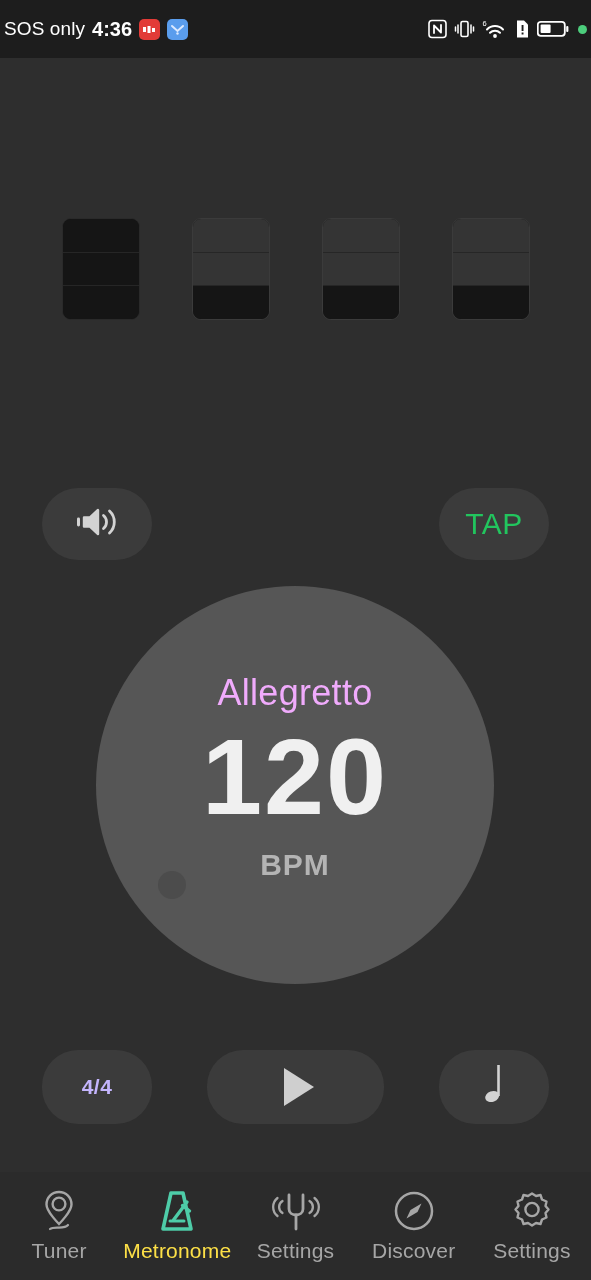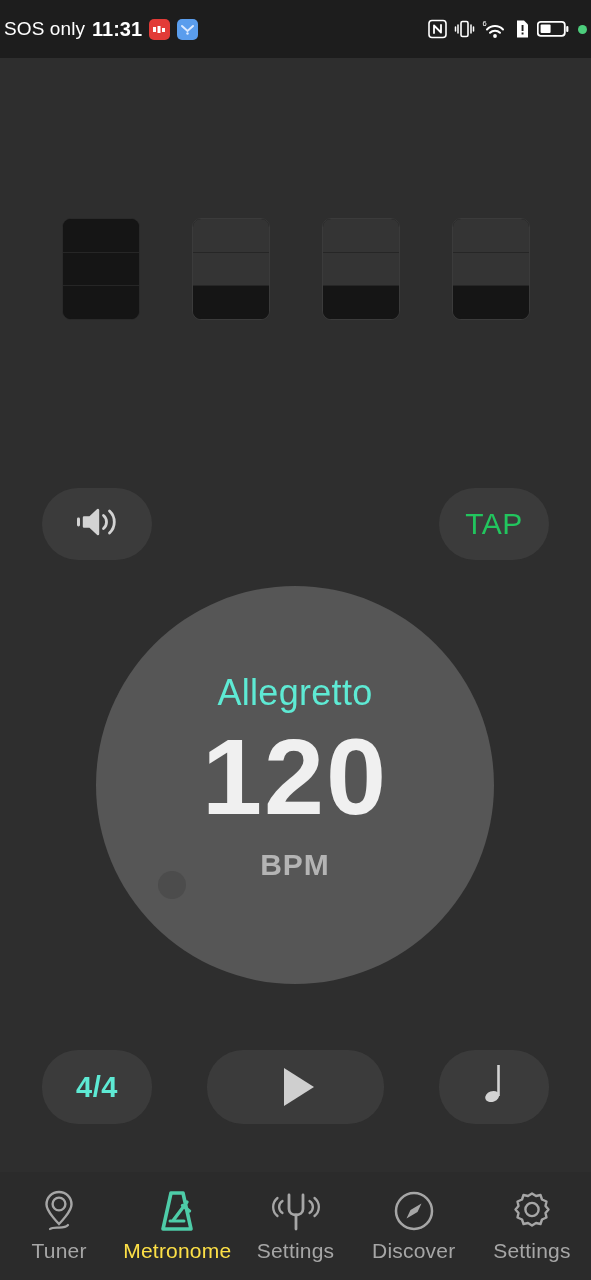--- a/index.html
+++ b/index.html
@@ -91,21 +91,21 @@
   .dial {
     position:absolute;
     left:96px; top:586px;
     width:398px; height:398px;
     border-radius:50%;
     background:#565656;
     display:flex; flex-direction:column;
     align-items:center; justify-content:center;
   }
   .dial-tempo {
-    color:#5eead4; font-size:36px; font-weight:400;
+    color:#f0abfc; font-size:36px; font-weight:400;
     letter-spacing:.3px;
     margin-top:-16px;
   }
   .dial-bpm {
     color:#f0f0f0; font-size:108px; font-weight:bold;
     letter-spacing:2px; line-height:1.05;
     margin-top:6px;
   }
   .dial-unit {
     color:#b4b4b4; font-size:30px; font-weight:bold;
@@ -122,21 +122,21 @@
   
   .controls {
     position:absolute; top:1050px; left:0;
     width:591px; height:74px;
   }
   .sig-btn {
     position:absolute; left:42px; top:0;
     width:110px; height:74px;
   }
   .sig-label {
-    color:#5eead4; font-size:29px; font-weight:bold;
+    color:#c4b5fd; font-size:21px; font-weight:bold;
     letter-spacing:.5px;
   }
   .play-btn {
     position:absolute; left:207px; top:0;
     width:177px; height:74px;
   }
   .play-tri {
     width:0; height:0;
     border-left:30px solid #cfcfcf;
     border-top:19px solid transparent;
@@ -169,21 +169,21 @@
   .nav-item.active .nav-label { color:#fde047; }
 </style>
 </head>
 <body>
 
 <div id="app">
 
   <div class="statusbar">
     <div class="sb-left">
       <span class="sb-carrier">SOS only</span>
-      <span class="sb-time">11:31</span>
+      <span class="sb-time">4:36</span>
       <span class="sb-appicon red">
         <svg width="15" height="11" viewBox="0 0 15 11">
             <rect x="1" y="3" width="3" height="5" fill="#fff"></rect>
             <rect x="5.5" y="2" width="3" height="7" fill="#fff"></rect>
             <rect x="10" y="4" width="3" height="4" fill="#fff"></rect>
           </svg>
       </span>
       <span class="sb-appicon blue">
         <svg width="15" height="13" viewBox="0 0 15 13">
             <path d="M2 3 L7.5 8 L13 3" stroke="#dbe9ff" stroke-width="2" fill="none" stroke-linecap="round"></path>

